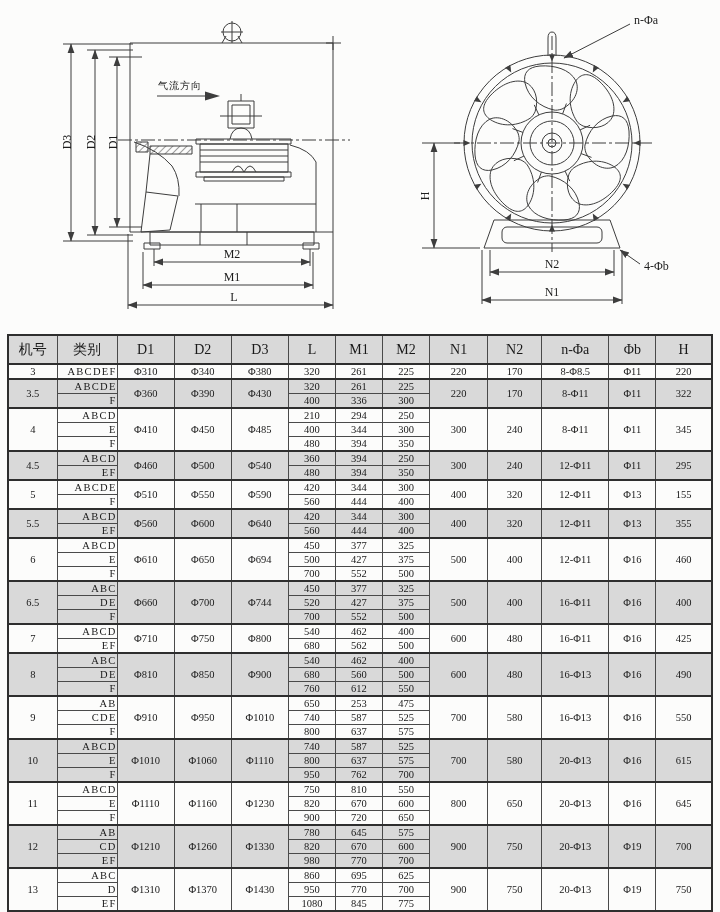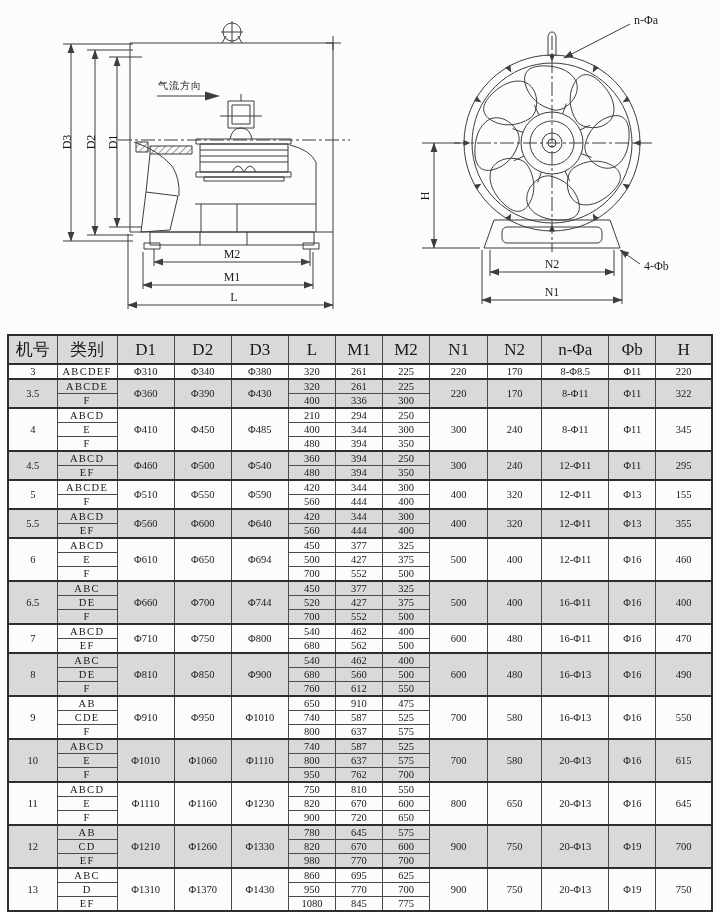--- a/index.html
+++ b/index.html
@@ -20,24 +20,24 @@
     width:706px;margin:4px 7px 0 7px;
     border:2px solid #2e2e2e;
   }
   th,td{
     border:1px solid #4a4a4a;
     text-align:center;vertical-align:middle;
     font-size:10.5px;line-height:12px;height:13px;
     padding:0;overflow:hidden;white-space:nowrap;
     font-weight:normal;color:#191919;
   }
-  th{height:27px;font-size:17px;background:#d9d9d9;border-bottom:2px solid #2e2e2e;}
+  th{height:27px;font-size:14px;background:#d9d9d9;border-bottom:2px solid #2e2e2e;}
   tr.shade td{background:#d9d9d9;}
   tr.gs td{border-top:2px solid #2e2e2e;}
-  td.cat{letter-spacing:1.3px;}
+  td.cat{letter-spacing:1.3px;text-align:right;}
 </style>
 </head>
 <body>
 
 <div class="drawings">
 
   <svg width="362" height="330" viewBox="0 0 362 330" fill="none" stroke="#3d3d3d" stroke-width="1">
     <defs>
       <marker id="ar" viewBox="0 0 10 10" refX="9" refY="5" markerWidth="10" markerHeight="10" orient="auto-start-reverse">
         <path d="M0,1.6 L9.5,5 L0,8.4 Z" fill="#3d3d3d" stroke="none"></path>
@@ -450,21 +450,21 @@
         <td rowspan="2">Φ710</td>
         <td rowspan="2">Φ750</td>
         <td rowspan="2">Φ800</td>
         <td>540</td>
         <td>462</td>
         <td>400</td>
         <td rowspan="2">600</td>
         <td rowspan="2">480</td>
         <td rowspan="2">16-Φ11</td>
         <td rowspan="2">Φ16</td>
-        <td rowspan="2">470</td>
+        <td rowspan="2">425</td>
       </tr>
       <tr>
         <td class="cat">EF</td>
         <td>680</td>
         <td>562</td>
         <td>500</td>
       </tr>
       <tr class="shade gs">
         <td rowspan="3">8</td>
         <td class="cat">ABC</td>
@@ -492,21 +492,21 @@
         <td>612</td>
         <td>550</td>
       </tr>
       <tr class="gs">
         <td rowspan="3">9</td>
         <td class="cat">AB</td>
         <td rowspan="3">Φ910</td>
         <td rowspan="3">Φ950</td>
         <td rowspan="3">Φ1010</td>
         <td>650</td>
-        <td>910</td>
+        <td>253</td>
         <td>475</td>
         <td rowspan="3">700</td>
         <td rowspan="3">580</td>
         <td rowspan="3">16-Φ13</td>
         <td rowspan="3">Φ16</td>
         <td rowspan="3">550</td>
       </tr>
       <tr>
         <td class="cat">CDE</td>
         <td>740</td>

